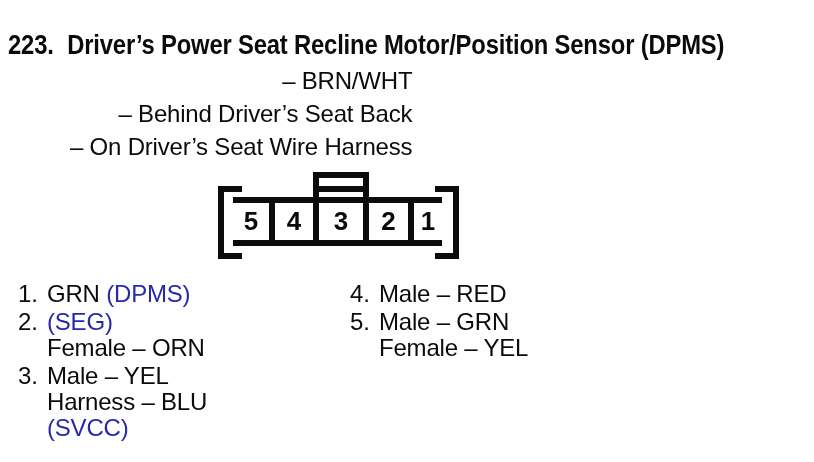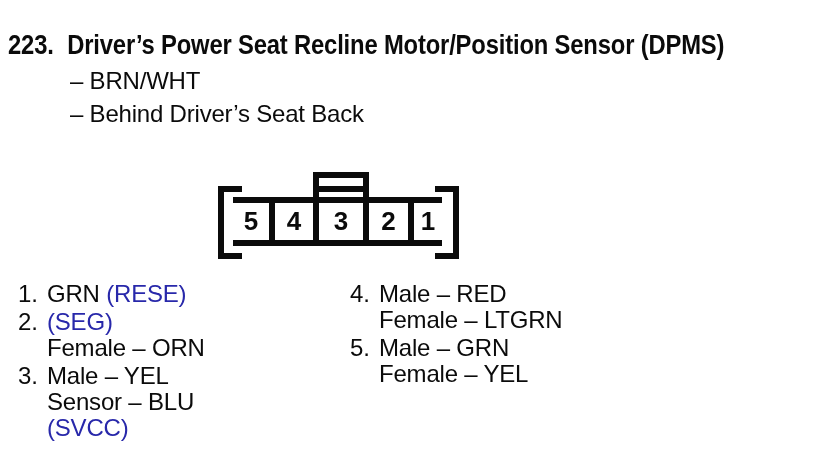--- a/index.html
+++ b/index.html
@@ -33,20 +33,21 @@
     letter-spacing: -0.2px;
   }
 
   
   .attrs {
     position: absolute;
     left: 70px;
     top: 40px;
     font-size: 24px;
     letter-spacing: -0.2px;
+    text-align: right;
   }
   .attr-line {
     height: 33px;
     line-height: 33px;
     white-space: nowrap;
   }
 
   
   .connector {
     position: absolute;
@@ -140,20 +141,21 @@
 <div class="page">
 
   <div class="title-row">
     <span>223.</span>
     <span>Driver’s Power Seat Recline Motor/Position Sensor (DPMS)</span>
   </div>
 
   <div class="attrs">
       <div class="attr-line">– BRN/WHT</div>
       <div class="attr-line">– Behind Driver’s Seat Back</div>
+      <div class="attr-line">– On Driver’s Seat Wire Harness</div>
     </div>
 
   <div class="connector">
     <div class="tab">
       <div class="tab-line"></div>
     </div>
     <div class="bracket left"></div>
     <div class="conn-body">
         <div class="cell c0">5</div>
         <div class="cell c1">4</div>
@@ -161,45 +163,44 @@
         <div class="cell c3">2</div>
         <div class="cell c4">1</div>
       </div>
     <div class="bracket right"></div>
   </div>
 
   <div class="pin-col left-col">
       <div class="pin-item">
         <span class="pin-num">1.</span>
         <div class="pin-lines">
-          <div class="pin-line"><span>GRN </span><span class="t-blue">(RESE)</span></div>
+          <div class="pin-line"><span>GRN </span><span class="t-blue">(DPMS)</span></div>
         </div>
       </div>
       <div class="pin-item">
         <span class="pin-num">2.</span>
         <div class="pin-lines">
           <div class="pin-line"><span class="t-blue">(SEG)</span></div>
           <div class="pin-line"><span>Female – ORN</span></div>
         </div>
       </div>
       <div class="pin-item">
         <span class="pin-num">3.</span>
         <div class="pin-lines">
           <div class="pin-line"><span>Male – YEL</span></div>
-          <div class="pin-line"><span>Sensor – BLU</span></div>
+          <div class="pin-line"><span>Harness – BLU</span></div>
           <div class="pin-line"><span class="t-blue">(SVCC)</span></div>
         </div>
       </div>
     </div>
   <div class="pin-col right-col">
       <div class="pin-item">
         <span class="pin-num">4.</span>
         <div class="pin-lines">
           <div class="pin-line"><span>Male – RED</span></div>
-          <div class="pin-line"><span>Female – LTGRN</span></div>
         </div>
       </div>
       <div class="pin-item">
         <span class="pin-num">5.</span>
         <div class="pin-lines">
           <div class="pin-line"><span>Male – GRN</span></div>
           <div class="pin-line"><span>Female – YEL</span></div>
         </div>
       </div>
     </div>

